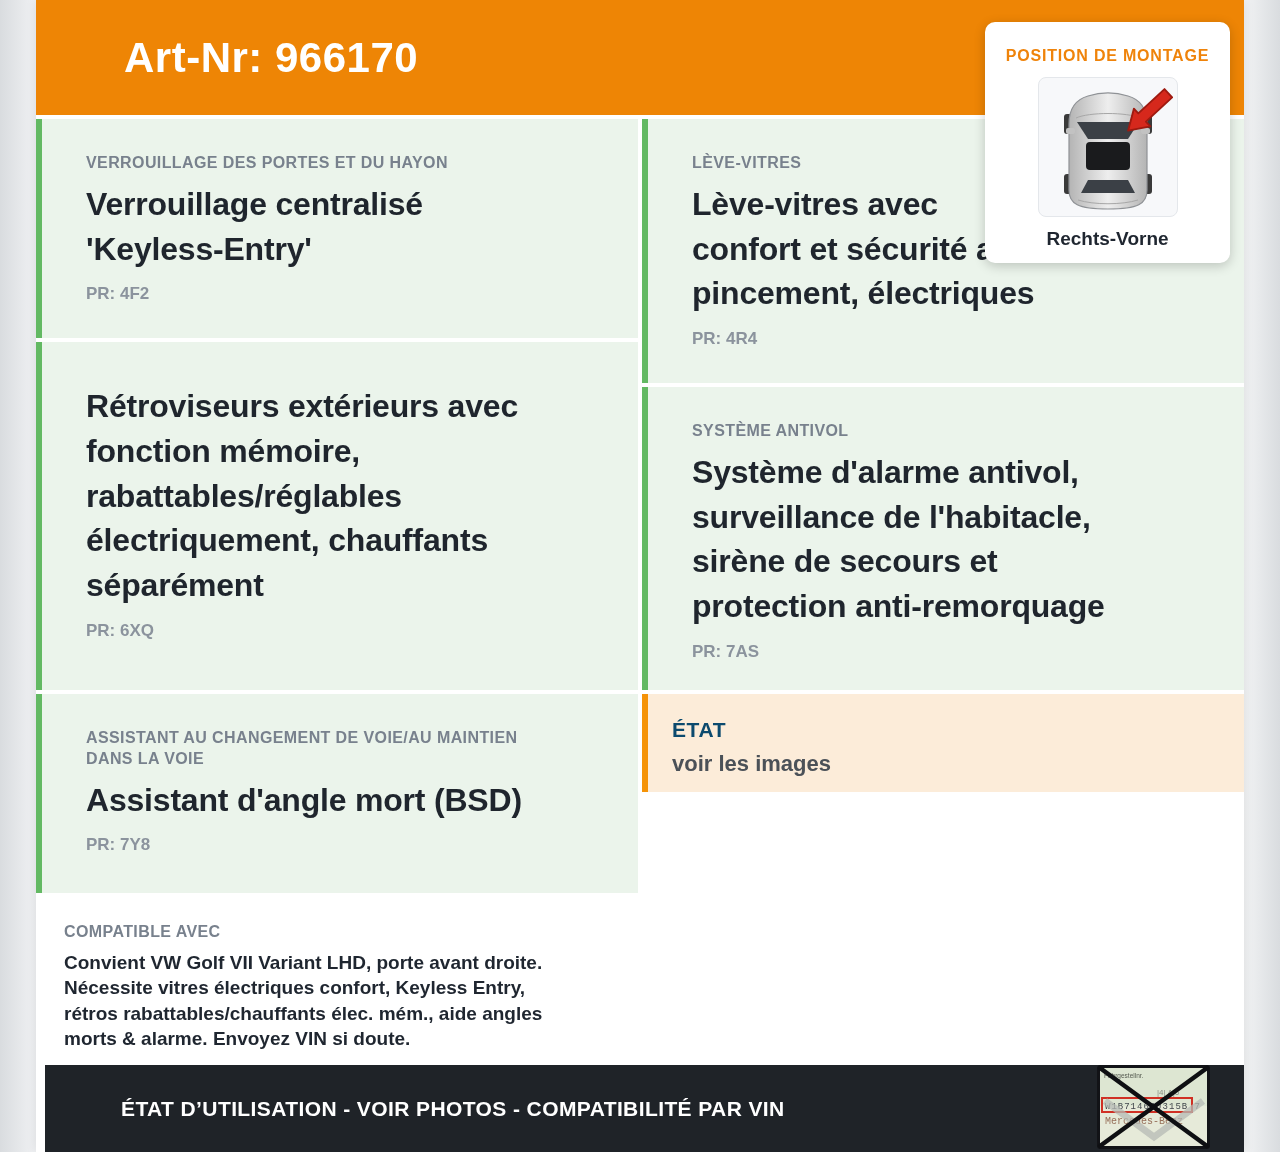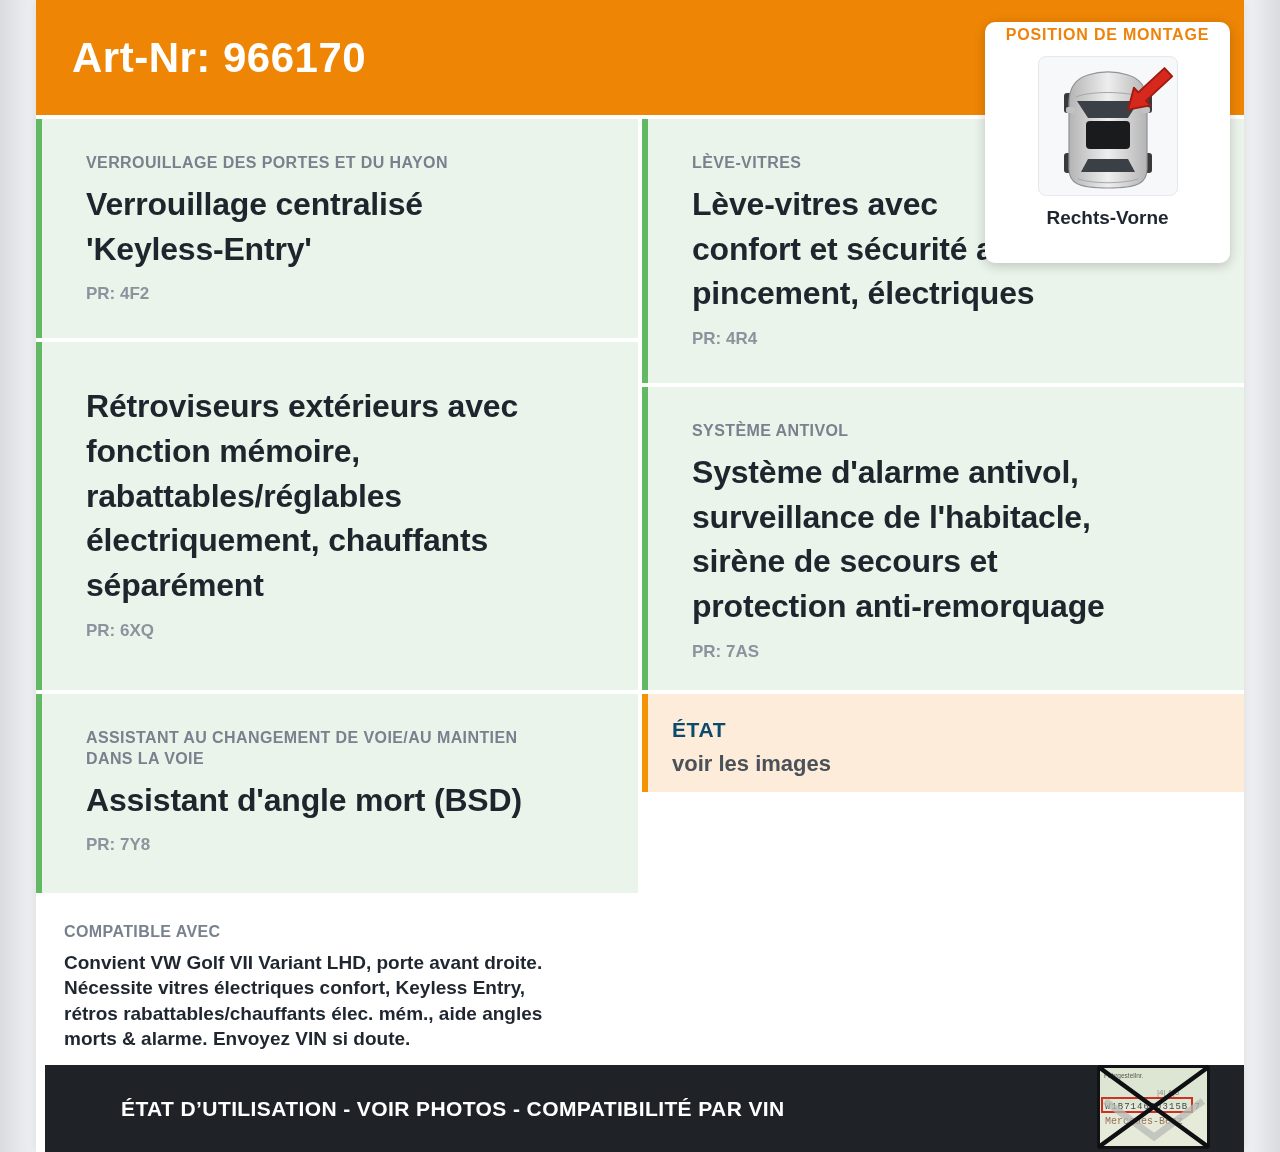--- a/index.html
+++ b/index.html
@@ -6,21 +6,21 @@
   html, body { width: 1280px; height: 1152px; }
   body {
     font-family: "Liberation Sans", "DejaVu Sans", sans-serif;
     background: linear-gradient(to right, #d9dcdf 0px, #f4f5f7 42px, #f6f7f8 calc(100% - 42px), #d9dcdf 100%);
     overflow: hidden;
   }
   .container {
     position: relative; margin: 0 36px; width: 1208px; height: 1152px;
     background: #ffffff; box-shadow: 0 0 10px rgba(0,0,0,.10);
   }
-  .header { height: 115px; background: #ee8505; display: flex; align-items: center; padding-left: 36px; }
+  .header { height: 115px; background: #ee8505; display: flex; align-items: center; padding-left: 88px; }
   .title { font-size: 42px; font-weight: 800; color: #ffffff; letter-spacing: .5px; }
 
   .main { display: flex; gap: 4px; padding-top: 4px; background: #ffffff; }
   .col { flex: 1; display: flex; flex-direction: column; gap: 4px; }
 
   .card { background: #ebf4eb; border-left: 6px solid #63b963; padding: 34px 24px 0 44px; }
   .pre { white-space: pre-line; }
   .card .label { color: #78818d; font-size: 16px; font-weight: 700; letter-spacing: .4px; line-height: 1.3; }
   .card .heading { color: #1f252d; font-size: 32px; font-weight: 800; line-height: 1.4; letter-spacing: -.2px; margin-top: 8px; }
   .card .pr { color: #8b939d; font-size: 17px; font-weight: 600; margin-top: 13px; }
@@ -34,21 +34,21 @@
 
   .compat { background: #ffffff; padding: 26px 24px 7px 28px; height: 168px; }
   .compat .label { color: #78818d; font-size: 16px; font-weight: 700; letter-spacing: .4px; }
   .compat .ctext { color: #1f2630; font-size: 19px; font-weight: 700; line-height: 1.34; margin-top: 9px; }
 
   .footer { position: absolute; left: 9px; right: 0; bottom: 0; height: 87px; background: #1f2328;
             display: flex; align-items: center; padding-left: 76px; }
   .footer .ftext { color: #ffffff; font-size: 21px; font-weight: 800; letter-spacing: .4px; }
 
   .poscard { position: absolute; left: 949px; top: 22px; width: 245px; height: 241px; background: #ffffff;
-             border-radius: 10px; box-shadow: 0 3px 12px rgba(0,0,0,.20); text-align: center; padding-top: 4px; z-index: 5; }
+             border-radius: 10px; box-shadow: 0 3px 12px rgba(0,0,0,.20); text-align: center; padding-top: 25px; z-index: 5; }
   .ptitle { color: #ef830a; font-size: 16px; font-weight: 800; letter-spacing: .8px; }
   .imgframe { width: 140px; height: 140px; margin: 12px auto 0; background: #f7f8fa; border: 1px solid #e4e7eb;
               border-radius: 8px; position: relative; display: flex; align-items: flex-end; justify-content: center; }
   .carsvg { margin-bottom: 3px; }
   .arrowsvg { position: absolute; top: 5px; right: 4px; }
   .pcaption { font-size: 19px; font-weight: 700; color: #1f2630; margin-top: 11px; }
 
   .doc { position: absolute; left: 1061px; top: 1065px; z-index: 6; }
 </style>
 </head>

